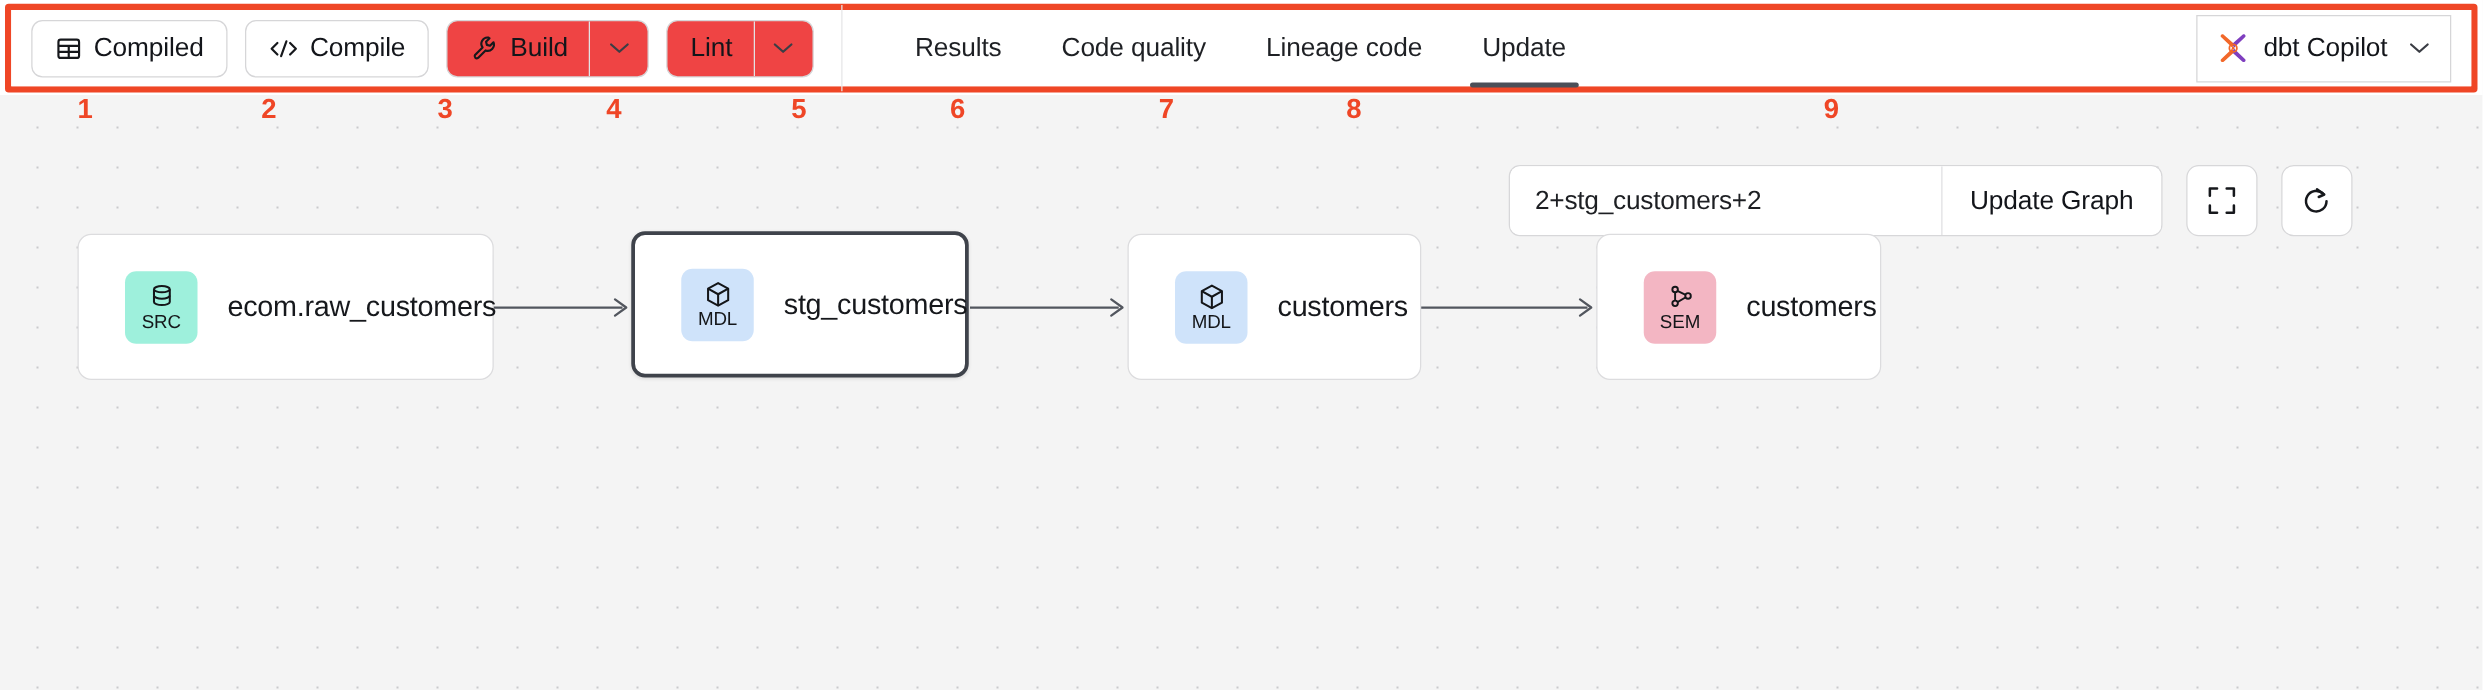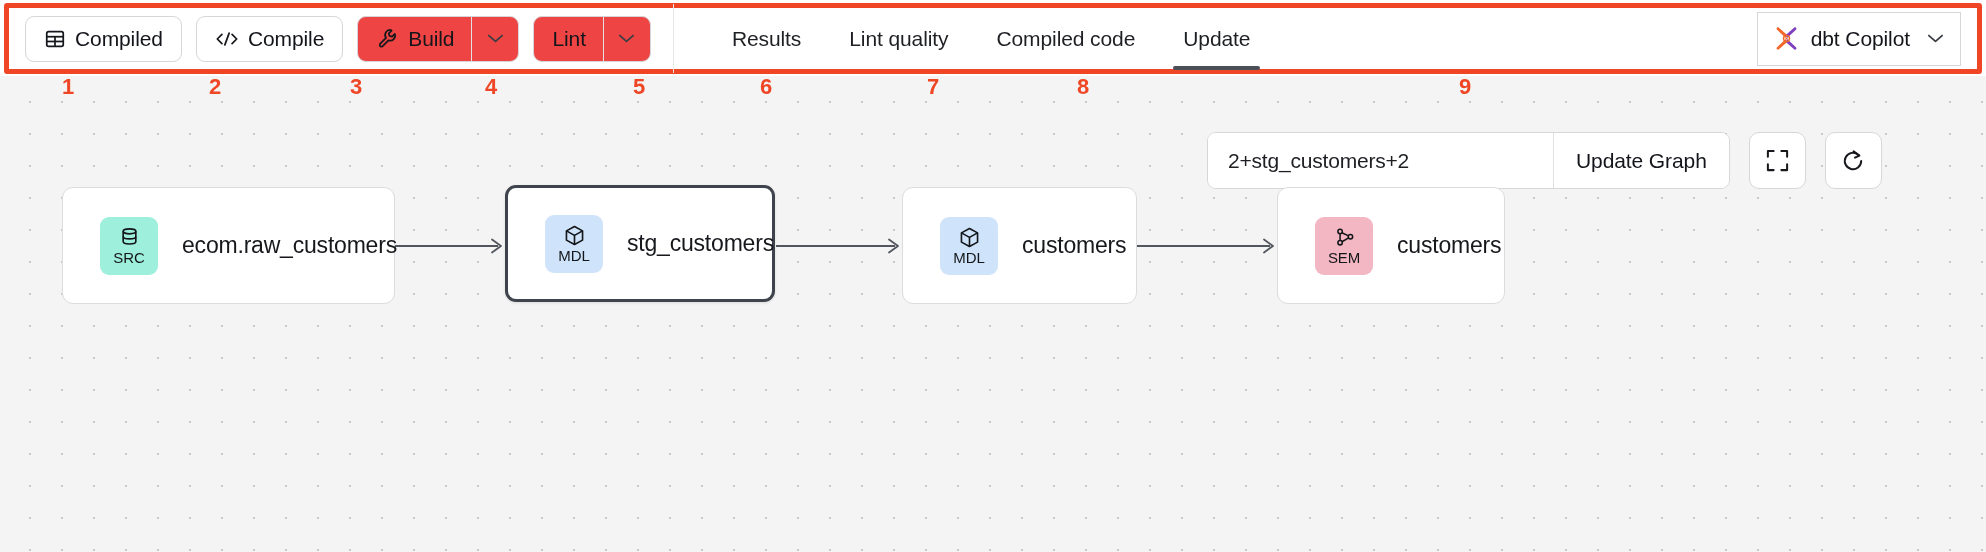--- a/index.html
+++ b/index.html
@@ -339,24 +339,24 @@
         </div>
       </div>
 
       <div class="toolbar-divider"></div>
 
       <div class="tabs">
         <div class="tab">
           <span>Results</span>
         </div>
         <div class="tab">
-          <span>Lint quality</span>
+          <span>Code quality</span>
         </div>
         <div class="tab">
-          <span>Compiled code</span>
+          <span>Lineage code</span>
         </div>
         <div class="tab active">
           <span>Update</span>
         </div>
       </div>
 
       <div class="copilot-wrap">
         <div class="copilot-btn">
           <span class="icon">
             <svg width="27" height="27" viewBox="0 0 28 28" fill="none">

